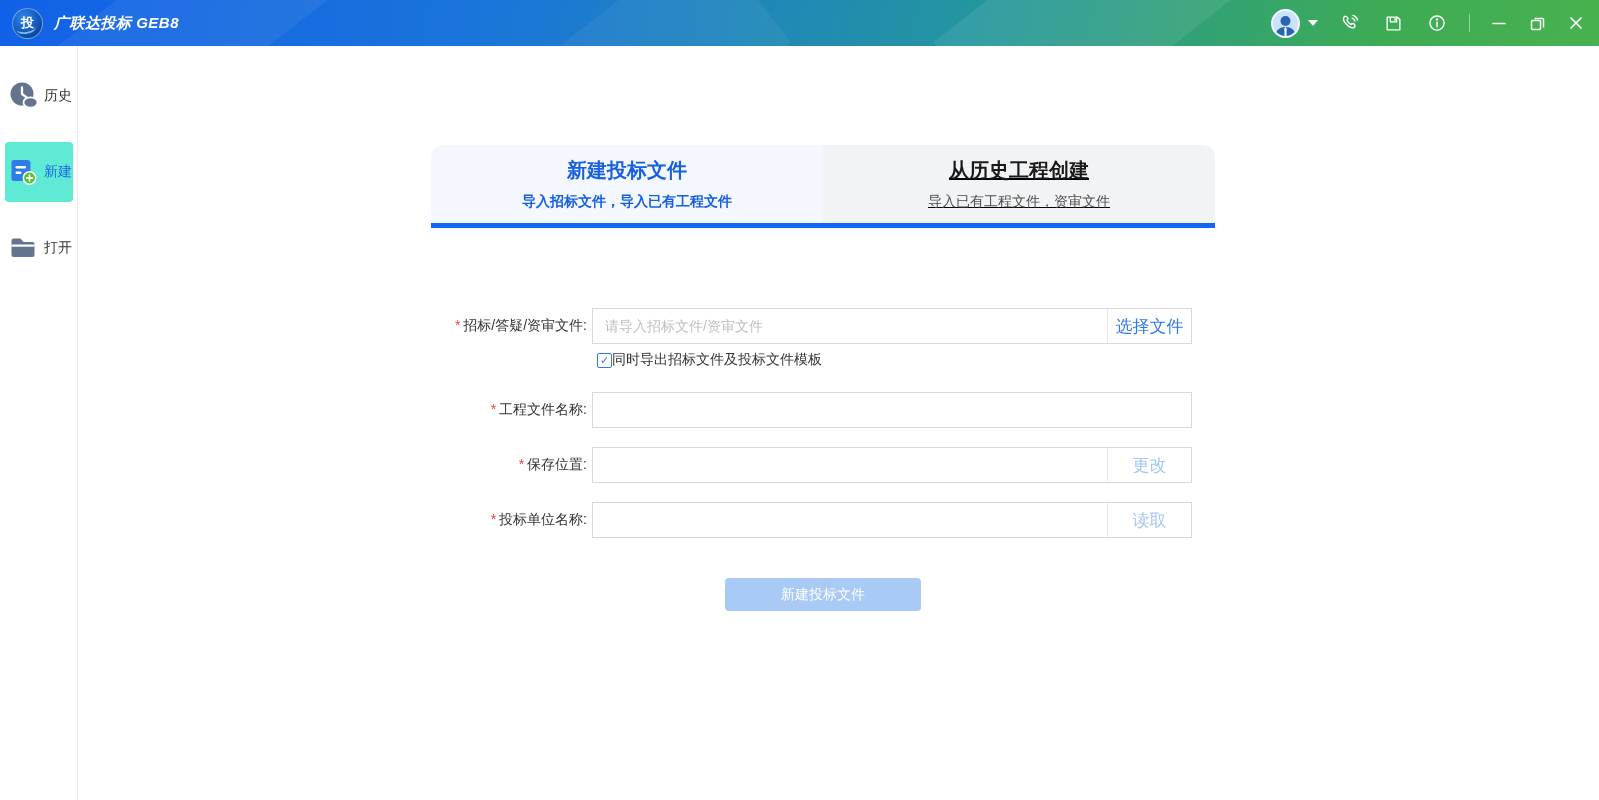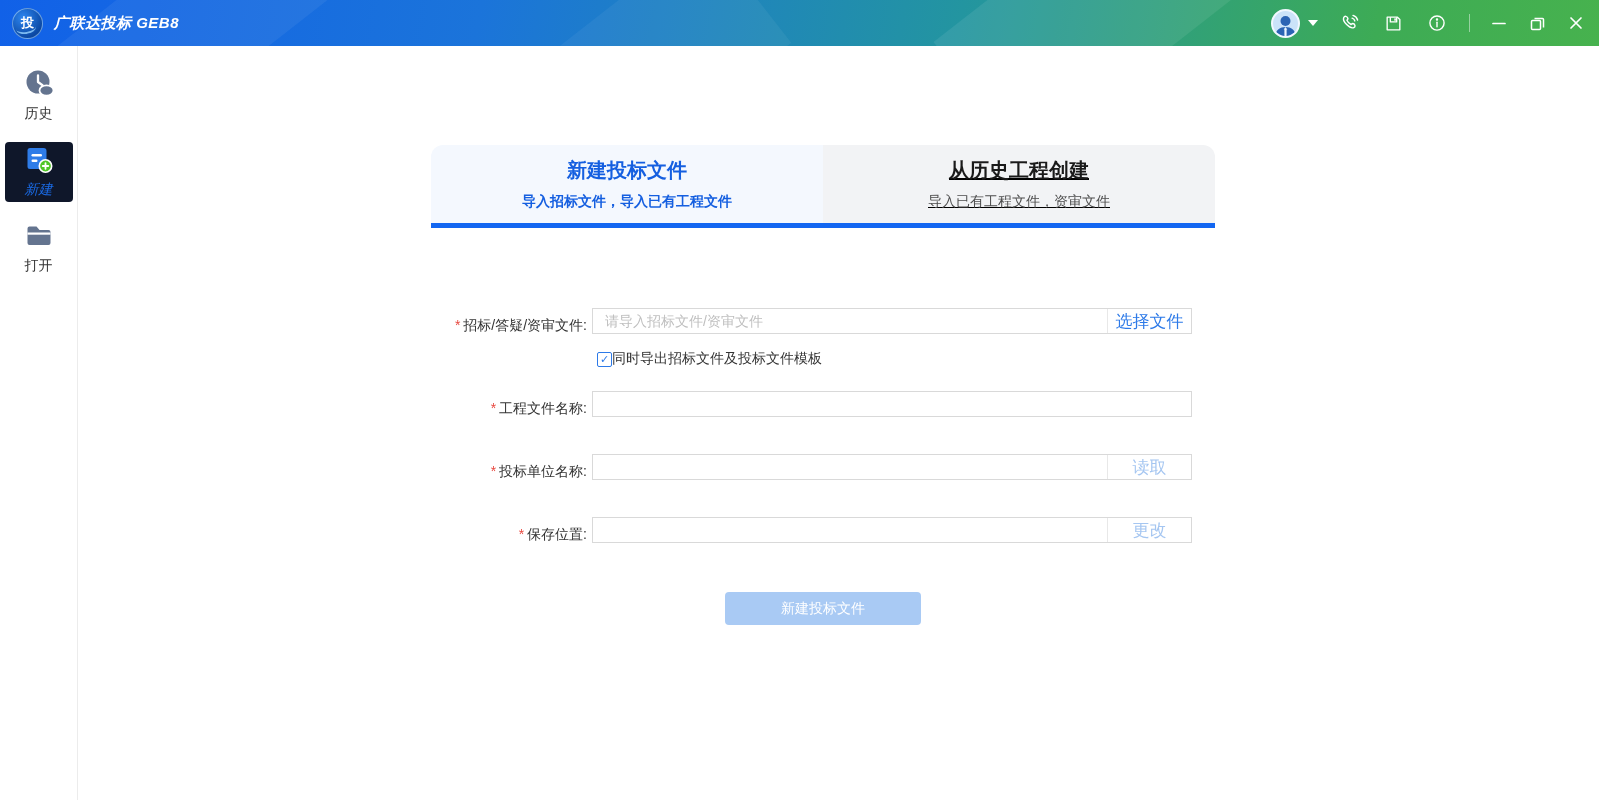--- a/index.html
+++ b/index.html
@@ -39,48 +39,48 @@
   .tb-icon { display:flex; align-items:center; justify-content:center; cursor:pointer; }
   .tb-icon svg { display:block; }
   .ml22 { margin-left:22px; } .ml24 { margin-left:24px; }
   .tb-divider { width:1px; height:18px; background:rgba(255,255,255,0.45); margin-left:22px; }
 
   
   .main { flex:1; display:flex; min-height:0; }
 
   .sidebar { width:78px; flex:0 0 78px; background:#fff; border-right:1px solid #ececec; padding-top:20px; }
   .side-item { width:68px; height:60px; margin:0 auto 16px; border-radius:4px; cursor:pointer;
-    display:flex; flex-direction:column; align-items:center; gap:3px; }
-  .side-item.active { background:#0f172a;font-style:italic; }
+    display:flex; flex-direction:row; align-items:center; justify-content:center; gap:3px; }
+  .side-item.active { background:#5eead4; }
   .side-label { font-size:14px; color:#333; }
   .side-item.active .side-label { color:#1a6ae4; }
 
   .content { flex:1; background:#fff; }
   .center-col { width:784px; margin-left:353px; }
 
   
   .tabs { display:flex; margin-top:99px; }
   .tab { width:50%; height:78px; display:flex; flex-direction:column; align-items:center;
     justify-content:center; gap:9px; cursor:pointer; }
   .tab.active { background:#f4f8fe; border-radius:12px 0 0 0; }
   .tab.inactive { background:#f2f3f5; border-radius:0 12px 0 0;text-decoration:underline; }
   .tab-title { font-size:20px; font-weight:bold; color:#1a1a1a; }
   .tab.active .tab-title { color:#155fe0; }
   .tab-sub { font-size:14px; color:#4d4d4d; }
   .tab.active .tab-sub { color:#155fe0; font-weight:bold; }
   .tab-underline { height:5px; background:#1266f1; }
 
   
   .form { margin-top:80px; }
-  .frow { display:flex; margin-bottom:28px; }
+  .frow { display:flex; margin-bottom:19px; }
   .frow.tight { margin-bottom:7px;margin-top:32px; }
   .flabel { width:161px; text-align:right; font-size:14px; color:#333; line-height:35px;
     padding-right:5px; white-space:nowrap; }
   .req { color:#e8483f; margin-right:3px; font-size:14px; }
-  .igroup { width:600px; height:26px; border:1px solid #d9d9d9; display:flex; background:#fff; }
+  .igroup { width:600px; height:36px; border:1px solid #d9d9d9; display:flex; background:#fff; }
   .igroup input { flex:1; min-width:0; border:none; outline:none; padding:0 12px; font-size:14px; color:#333;
     font-family:inherit; background:transparent; }
   .igroup input::placeholder { color:#bfbfbf; }
   .ibtn { width:84px; flex:0 0 84px; border:none; border-left:1px solid #e8e8e8; background:#fff;
     font-size:17px; color:#2d7ae8; cursor:pointer; font-family:inherit; }
   .ibtn.muted { color:#a5c6f1; }
 
   .crow { display:flex; align-items:center; margin:0 0 23px 166px; }
   .checkbox { width:15px; height:15px; border:1px solid #2d7ae8; border-radius:2px; background:#fff;
     color:#2d7ae8; font-size:11px; line-height:13px; text-align:center; cursor:pointer; flex:0 0 15px; }
@@ -228,35 +228,35 @@
           </div>
 
           <div class="frow">
             <div class="flabel"><span class="req">*</span><span>工程文件名称:</span></div>
             <div class="igroup">
               <input type="text" style="">
             </div>
           </div>
 
           <div class="frow">
+            <div class="flabel"><span class="req">*</span><span>保存位置:</span></div>
+            <div class="igroup">
+              <input type="text" style="">
+              <button class="ibtn muted">更改</button>
+            </div>
+          </div>
+
+          <div class="frow">
             <div class="flabel"><span class="req">*</span><span>投标单位名称:</span></div>
             <div class="igroup">
               <input type="text" style="">
               <button class="ibtn muted">读取</button>
             </div>
           </div>
 
-          <div class="frow">
-            <div class="flabel"><span class="req">*</span><span>保存位置:</span></div>
-            <div class="igroup">
-              <input type="text" style="">
-              <button class="ibtn muted">更改</button>
-            </div>
-          </div>
-
           <div class="submit-wrap">
             <button class="submit">新建投标文件</button>
           </div>
 
         </div>
 
       </div>
     </div>
 
   </div>

